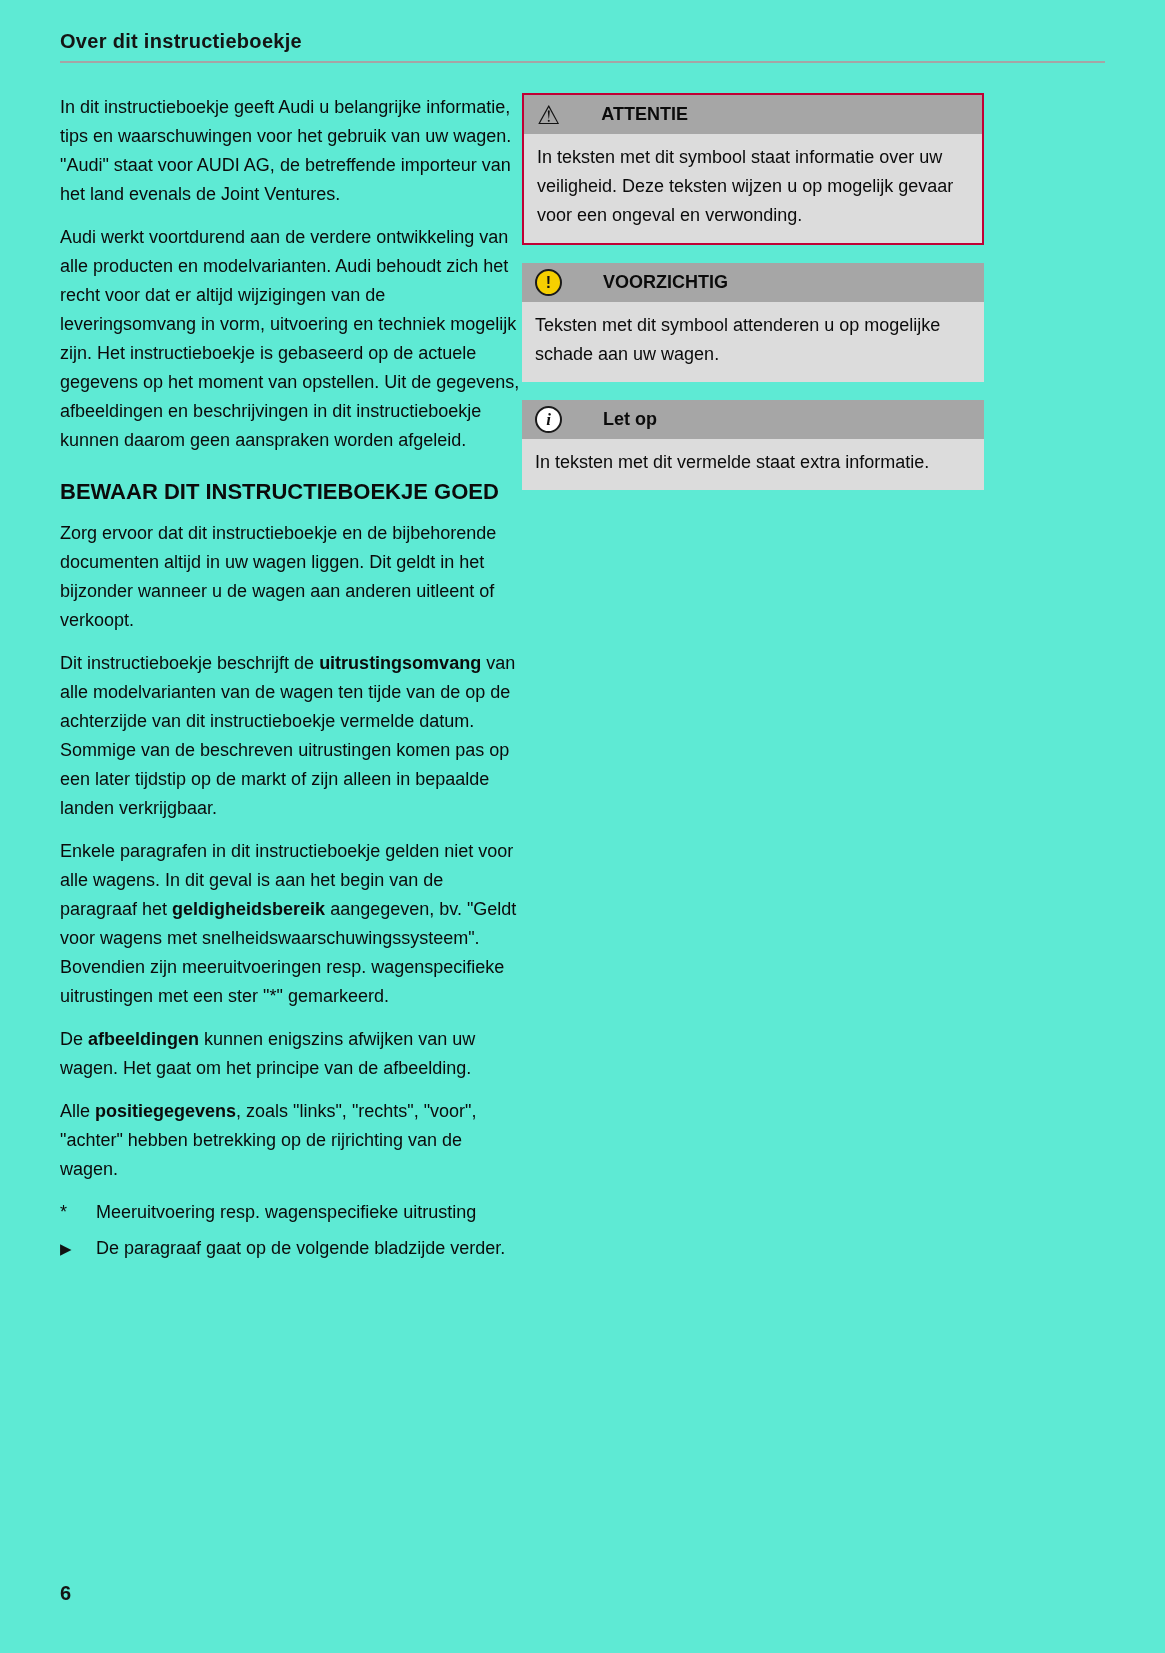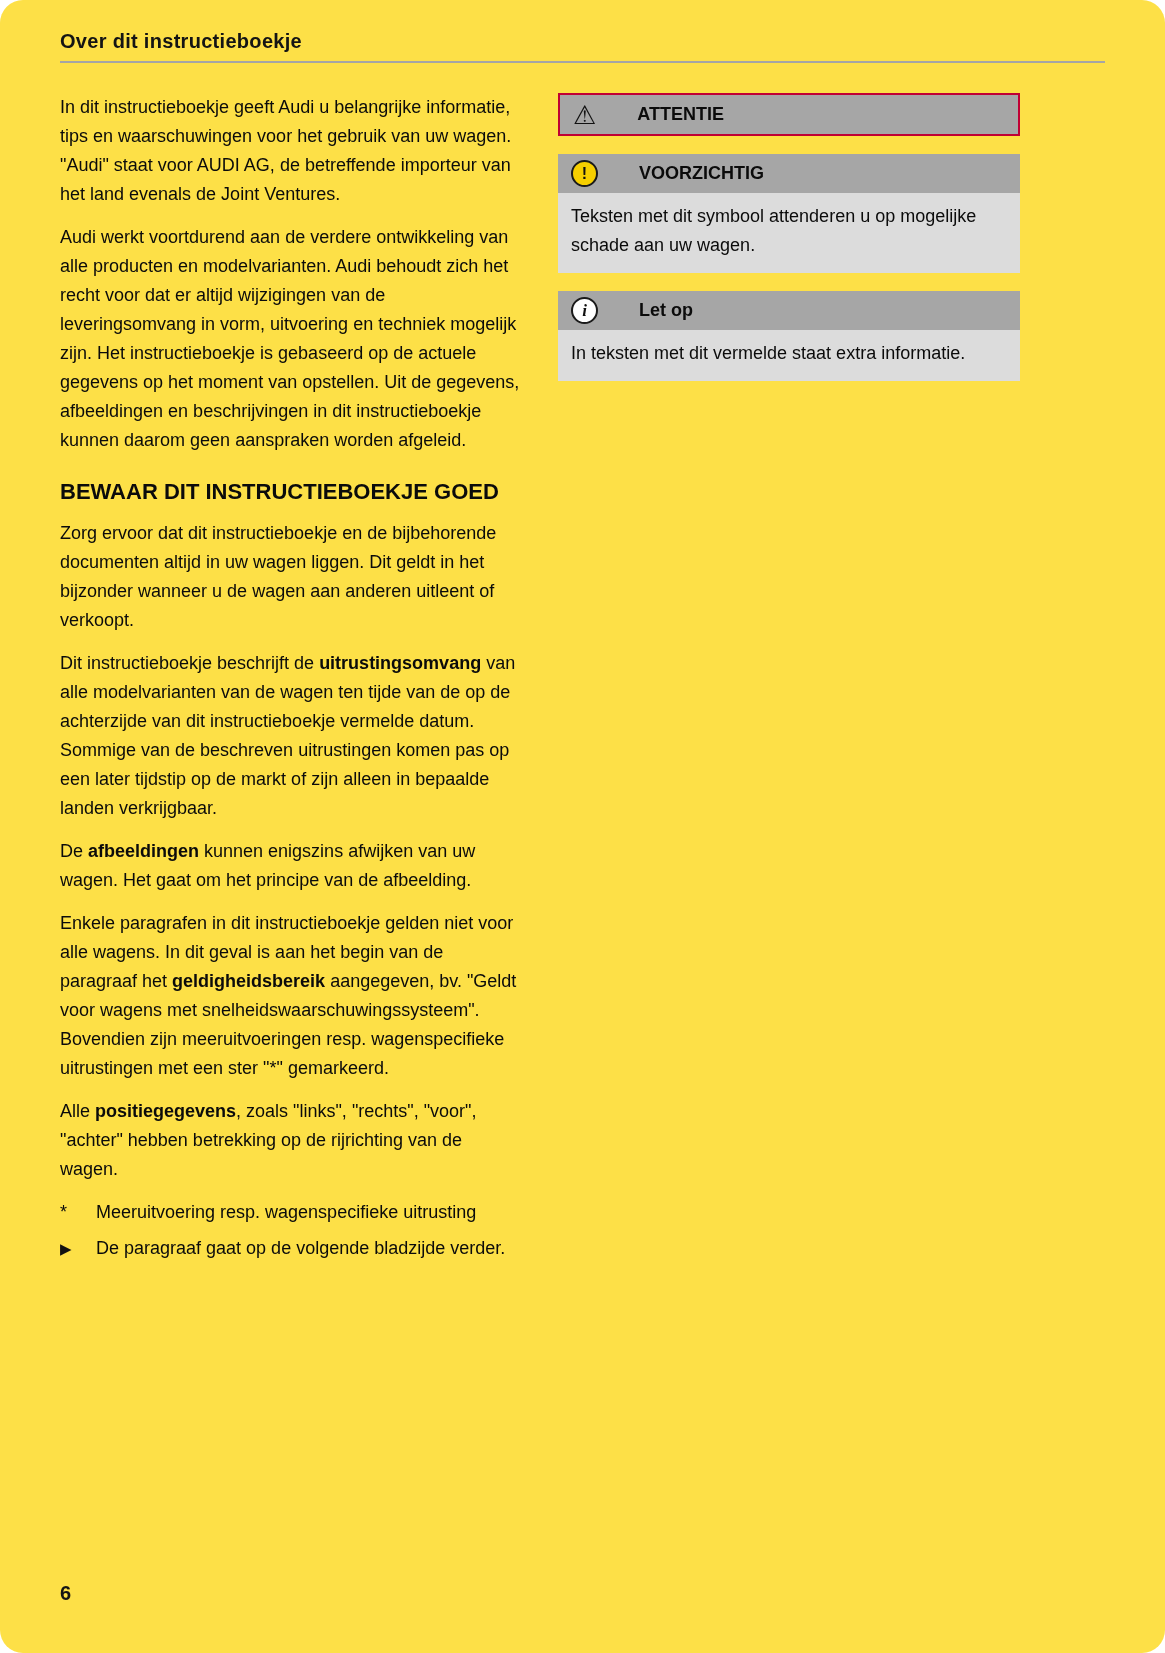--- a/index.html
+++ b/index.html
@@ -1,37 +1,35 @@
 <!DOCTYPE html>
 <html><head>
 <meta charset="utf-8">
 <style>
   html, body { margin: 0; padding: 0; background: #ffffff; }
   .page {
     position: relative;
     width: 1165px;
     height: 1653px;
-    background: #fde047;
+    background: #5eead4;
     box-sizing: border-box;
     padding: 30px 60px 0 60px;
     font-family: "Liberation Sans", sans-serif;
     color: #0b0b0b;
-    border-radius: 23px;
   }
   .page-header h1 {
     margin: 0 0 8px 0;
     font-size: 20px;
     font-weight: bold;
     letter-spacing: 0.3px;
     color: #141414;
   }
   .page-header { border-bottom: 2px solid #a5a5a5; }
   .columns {
     display: flex;
-    gap: 36px;
     margin-top: 30px;
   }
   .col {
     width: 462px;
     flex: 0 0 462px;
     font-size: 18px;
     line-height: 29px;
   }
   .col p { margin: 0 0 14px 0; }
   .section-heading {
@@ -102,22 +100,22 @@
   </header>
 
   <div class="columns">
 
     <div class="col col-left">
       <p>In dit instructieboekje geeft Audi u belangrijke informatie, tips en waarschuwingen voor het gebruik van uw wagen. "Audi" staat voor AUDI AG, de betreffende importeur van het land evenals de Joint Ventures.</p>
       <p>Audi werkt voortdurend aan de verdere ontwikkeling van alle producten en modelvarianten. Audi behoudt zich het recht voor dat er altijd wijzigingen van de leveringsomvang in vorm, uitvoering en techniek mogelijk zijn. Het instructieboekje is gebaseerd op de actuele gegevens op het moment van opstellen. Uit de gegevens, afbeeldingen en beschrijvingen in dit instructieboekje kunnen daarom geen aanspraken worden afgeleid.</p>
       <div class="section-heading">BEWAAR DIT INSTRUCTIEBOEKJE GOED</div>
       <p>Zorg ervoor dat dit instructieboekje en de bijbehorende documenten altijd in uw wagen liggen. Dit geldt in het bijzonder wanneer u de wagen aan anderen uitleent of verkoopt.</p>
       <p><span>Dit instructieboekje beschrijft de </span><span class="b">uitrustingsomvang</span><span> van alle modelvarianten van de wagen ten tijde van de op de achterzijde van dit instructieboekje vermelde datum. Sommige van de beschreven uitrustingen komen pas op een later tijdstip op de markt of zijn alleen in bepaalde landen verkrijgbaar.</span></p>
+      <p><span>Enkele paragrafen in dit instructieboekje gelden niet voor alle wagens. In dit geval is aan het begin van de paragraaf het </span><span class="b">geldigheidsbereik</span><span> aangegeven, bv. "Geldt voor wagens met snelheidswaarschuwingssysteem". Bovendien zijn meeruitvoeringen resp. wagenspecifieke uitrustingen met een ster "*" gemarkeerd.</span></p>
       <p><span>De </span><span class="b">afbeeldingen</span><span> kunnen enigszins afwijken van uw wagen. Het gaat om het principe van de afbeelding.</span></p>
-      <p><span>Enkele paragrafen in dit instructieboekje gelden niet voor alle wagens. In dit geval is aan het begin van de paragraaf het </span><span class="b">geldigheidsbereik</span><span> aangegeven, bv. "Geldt voor wagens met snelheidswaarschuwingssysteem". Bovendien zijn meeruitvoeringen resp. wagenspecifieke uitrustingen met een ster "*" gemarkeerd.</span></p>
       <p><span>Alle </span><span class="b">positiegegevens</span><span>, zoals "links", "rechts", "voor", "achter" hebben betrekking op de rijrichting van de wagen.</span></p>
 
       <div class="footnotes">
         <div class="footnote">
           <span class="fn-marker">*</span>
           <span class="fn-text">Meeruitvoering resp. wagenspecifieke uitrusting</span>
         </div>
         <div class="footnote">
           <span class="fn-marker triangle">▶</span>
           <span class="fn-text">De paragraaf gaat op de volgende bladzijde verder.</span>
@@ -126,20 +124,21 @@
     </div>
 
     <div class="col col-right">
 
 
       <section class="notice attentie">
         <div class="notice-header">
           <span class="hdr-warning-glyph">⚠</span>
           <span class="notice-title">ATTENTIE</span>
         </div>
+        <div class="notice-body">In teksten met dit symbool staat informatie over uw veiligheid. Deze teksten wijzen u op mogelijk gevaar voor een ongeval en verwonding.</div>
       </section>
 
       <section class="notice">
         <div class="notice-header">
           <span class="circle-icon caution-circle">!</span>
           <span class="notice-title">VOORZICHTIG</span>
         </div>
         <div class="notice-body">Teksten met dit symbool attenderen u op mogelijke schade aan uw wagen.</div>
       </section>
 

